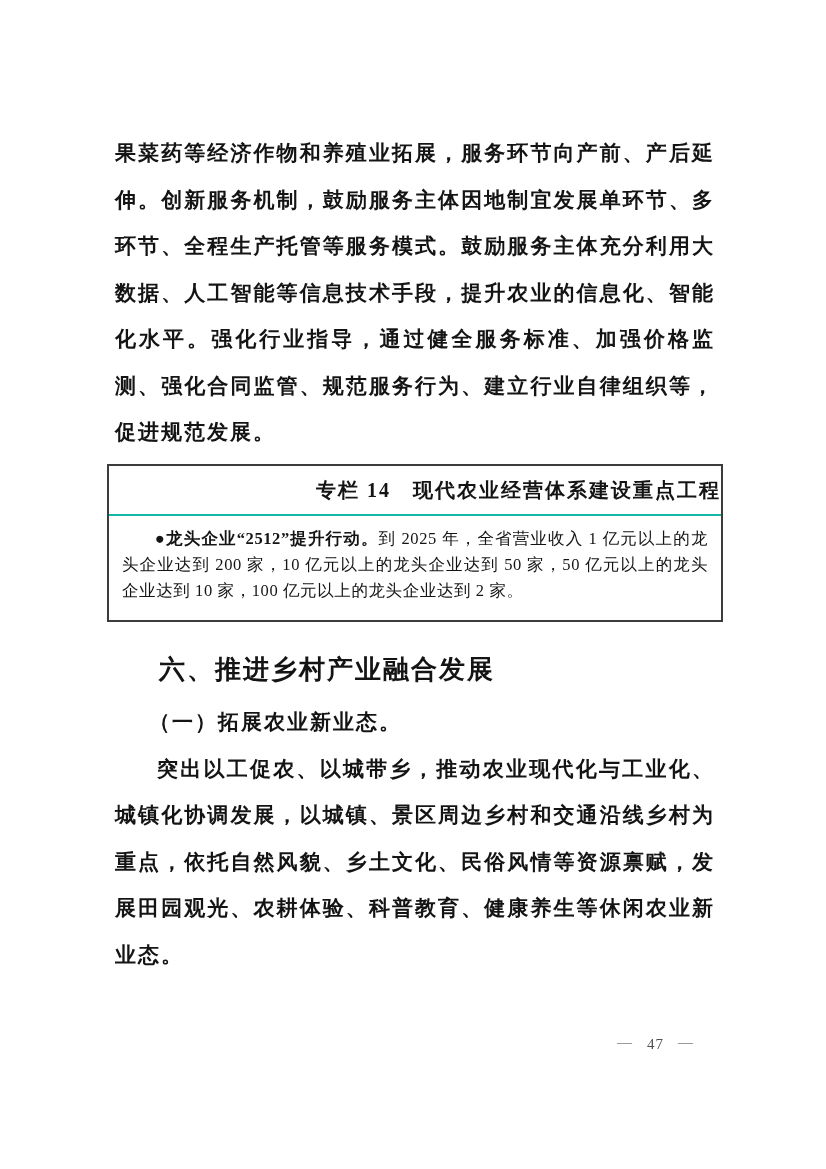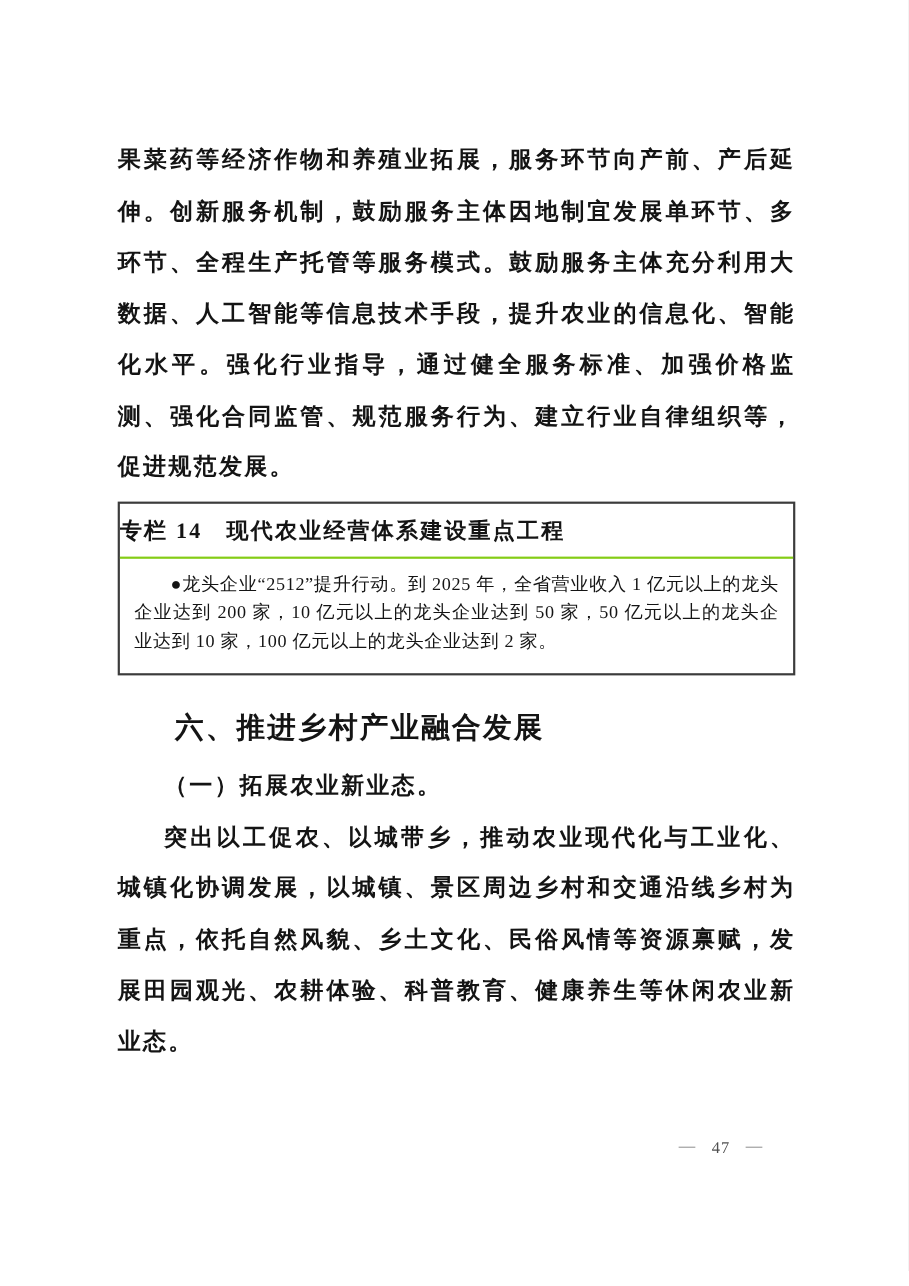--- a/index.html
+++ b/index.html
@@ -14,55 +14,55 @@
     overflow: hidden;
     box-sizing: border-box;
   }
   .content {
     position: absolute;
     left: 107px;
     top: 122px;
     width: 616px;
   }
   .body-par {
-    margin: 0;
+    margin: 8px;
     font-size: 21px;
     line-height: 46.5px;
     letter-spacing: 2px;
     font-weight: 600;
     text-align: justify;
   }
   .indent-2 { text-indent: 2em; }
 
   .panel {
     margin-top: 8px;
     border: 2px solid #3c3c3c;
     background: #fff;
   }
   .panel-header {
-    text-align: left;
+    text-align: right;
     font-size: 20px;
     font-weight: 700;
     letter-spacing: 2px;
     padding: 11px 0 10px;
-    border-bottom: 2px solid #84cc16;
+    border-bottom: 2px solid #14b8a6;
   }
   .panel-body {
     padding: 10px 13px 16px;
   }
   .panel-body p {
     margin: 0;
     font-size: 16.5px;
     line-height: 26px;
     letter-spacing: 0.6px;
     text-indent: 2em;
     text-align: justify;
     font-weight: 500;
   }
-  .panel-body .lead { font-weight: 400; }
+  .panel-body .lead { font-weight: 700; }
 
   .section-heading {
     margin: 30px 0 0;
     font-size: 26px;
     font-weight: 700;
     letter-spacing: 2px;
     text-indent: 2em;
   }
   .sub-heading {
     margin: 21px 0 10px;

